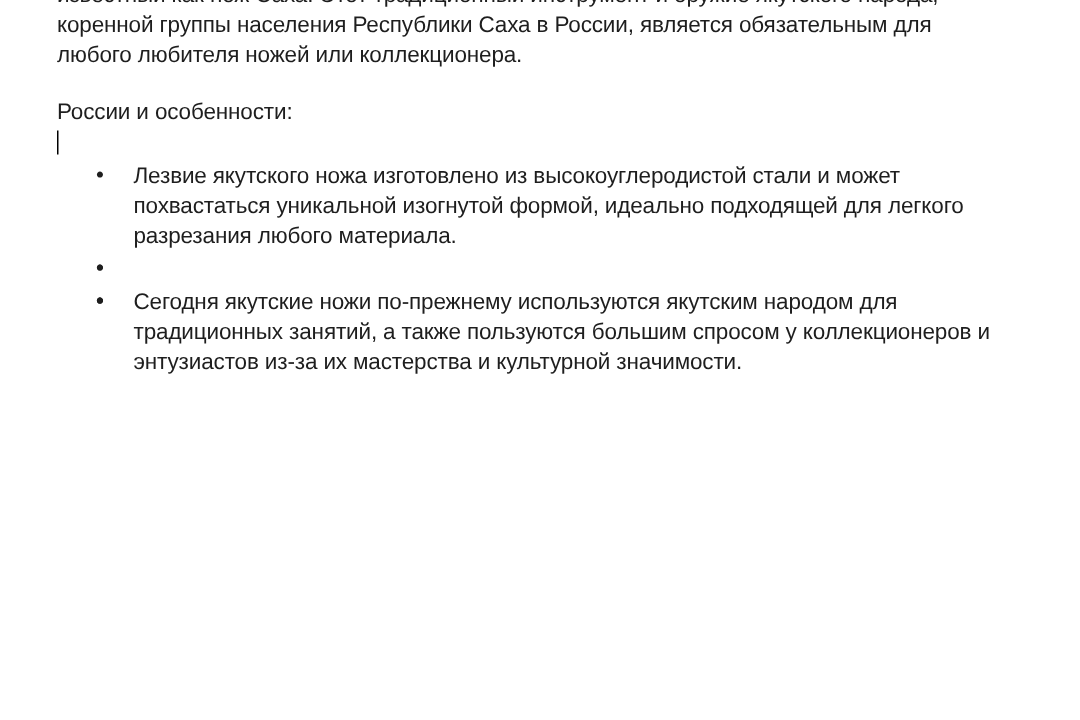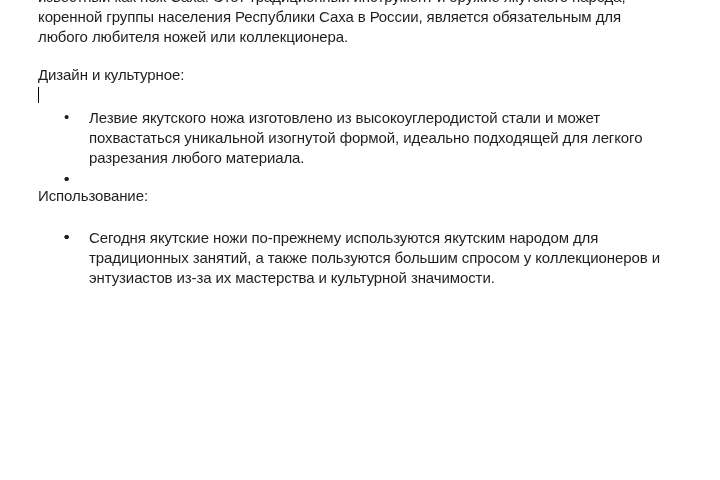--- a/index.html
+++ b/index.html
@@ -62,42 +62,41 @@
 </style>
 </head>
 <body>
 
 <div class="doc">
 
   <p class="para">известный как нож Саха. Этот традиционный инструмент и оружие якутского народа,
 коренной группы населения Республики Саха в России, является обязательным для
 любого любителя ножей или коллекционера.</p>
 
-  <h2 class="heading">Дизайн и культурное:</h2>
+  <h2 class="heading">России и особенности:</h2>
 
   <div class="cursor-line">
     <span class="caret"></span>
   </div>
 
   <ul class="list">
     <li class="item">
       <span class="marker">•</span>
       <span class="item-text">Лезвие якутского ножа изготовлено из высокоуглеродистой стали и может
 похвастаться уникальной изогнутой формой, идеально подходящей для легкого
 разрезания любого материала.</span>
     </li>
     <li class="item">
       <span class="marker">•</span>
     </li>
     <li class="item">
       <span class="marker">•</span>
     </li>
   </ul>
 
-  <h2 class="heading">Использование:</h2>
 
   <div class="empty-line"></div>
 
   <ul class="list second">
     <li class="item">
       <span class="marker">•</span>
     </li>
     <li class="item">
       <span class="marker">•</span>
     </li>

